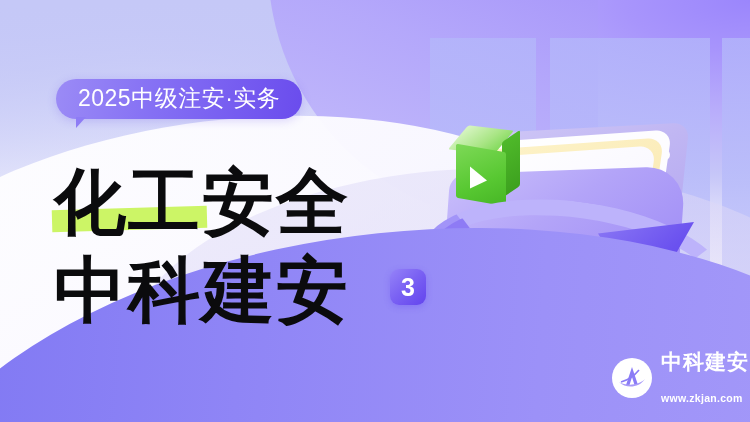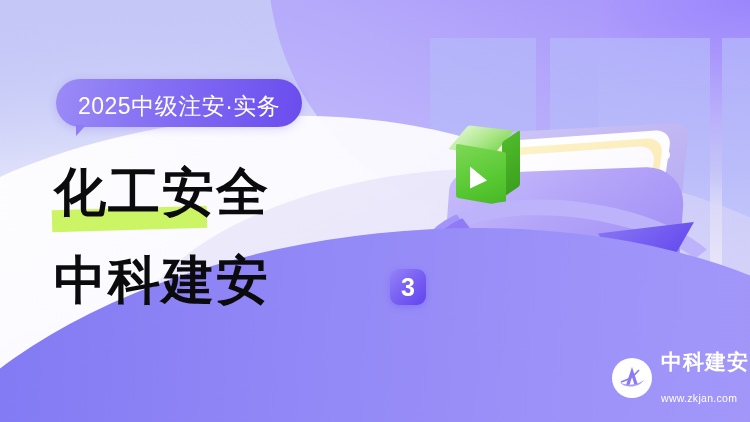--- a/index.html
+++ b/index.html
@@ -83,21 +83,21 @@
     width: 1060px; height: 420px;
     border-radius: 50% 50% 0 0 / 70% 70% 0 0;
     background: linear-gradient(100deg, rgba(255,255,255,.55) 0%, rgba(255,255,255,.25) 55%, rgba(255,255,255,0) 100%);
     transform: rotate(-6deg);
   }
 
   
   .badge {
     position: absolute;
     left: 56px; top: 79px;
-    padding: 16px 22px 9px 22px;
+    padding: 8px 22px 9px 22px;
     border-radius: 24px;
     background: linear-gradient(100deg, #9b8bf6 0%, #8570f4 40%, #6a4ced 100%);
     color: #ffffff;
     font-size: 23px;
     letter-spacing: .5px;
     line-height: 1;
     white-space: nowrap;
     box-shadow: 0 2px 10px rgba(106,76,237,.22);
   }
   .badge-tail {
@@ -113,21 +113,21 @@
     left: 52px; top: 208px;
     width: 155px; height: 22px;
     background: #ccf566;
     transform: rotate(-1.6deg);
   }
 
   .title1, .title2 {
     position: absolute;
     color: #0b0b0d;
     font-weight: bold;
-    font-size: 52px;
+    font-size: 72px;
     line-height: 1;
     letter-spacing: 2px;
     white-space: nowrap;
     font-family: "DejaVu Sans", "Liberation Sans", sans-serif;
   }
   .title1 { left: 54px; top: 166px; }
   .title2 { left: 54px; top: 254px; }
 
   .num-badge {
     position: absolute;
@@ -250,21 +250,21 @@
   .logo-mark {
     width: 40px; height: 40px; border-radius: 50%;
     background: #ffffff;
     display: flex; align-items: center; justify-content: center;
   }
   .logo-text { display: flex; flex-direction: column; gap: 20px; }
   .logo-cn {
     color: #ffffff; font-size: 21px; font-weight: bold; letter-spacing: 1px; line-height: 1;
     font-family: "DejaVu Sans", "Liberation Sans", sans-serif;
   }
-  .logo-url { color: #ffffff; font-size: 10.5px; font-weight: normal; letter-spacing: .3px; line-height: 1; }
+  .logo-url { color: #ffffff; font-size: 10.5px; font-weight: bold; letter-spacing: .3px; line-height: 1; }
 </style>
 </head>
 <body>
 
 <div id="banner">
 
   <div class="bg-base"></div>
   <div class="bg-soft-left"></div>
   <div class="bg-blob"></div>
 

